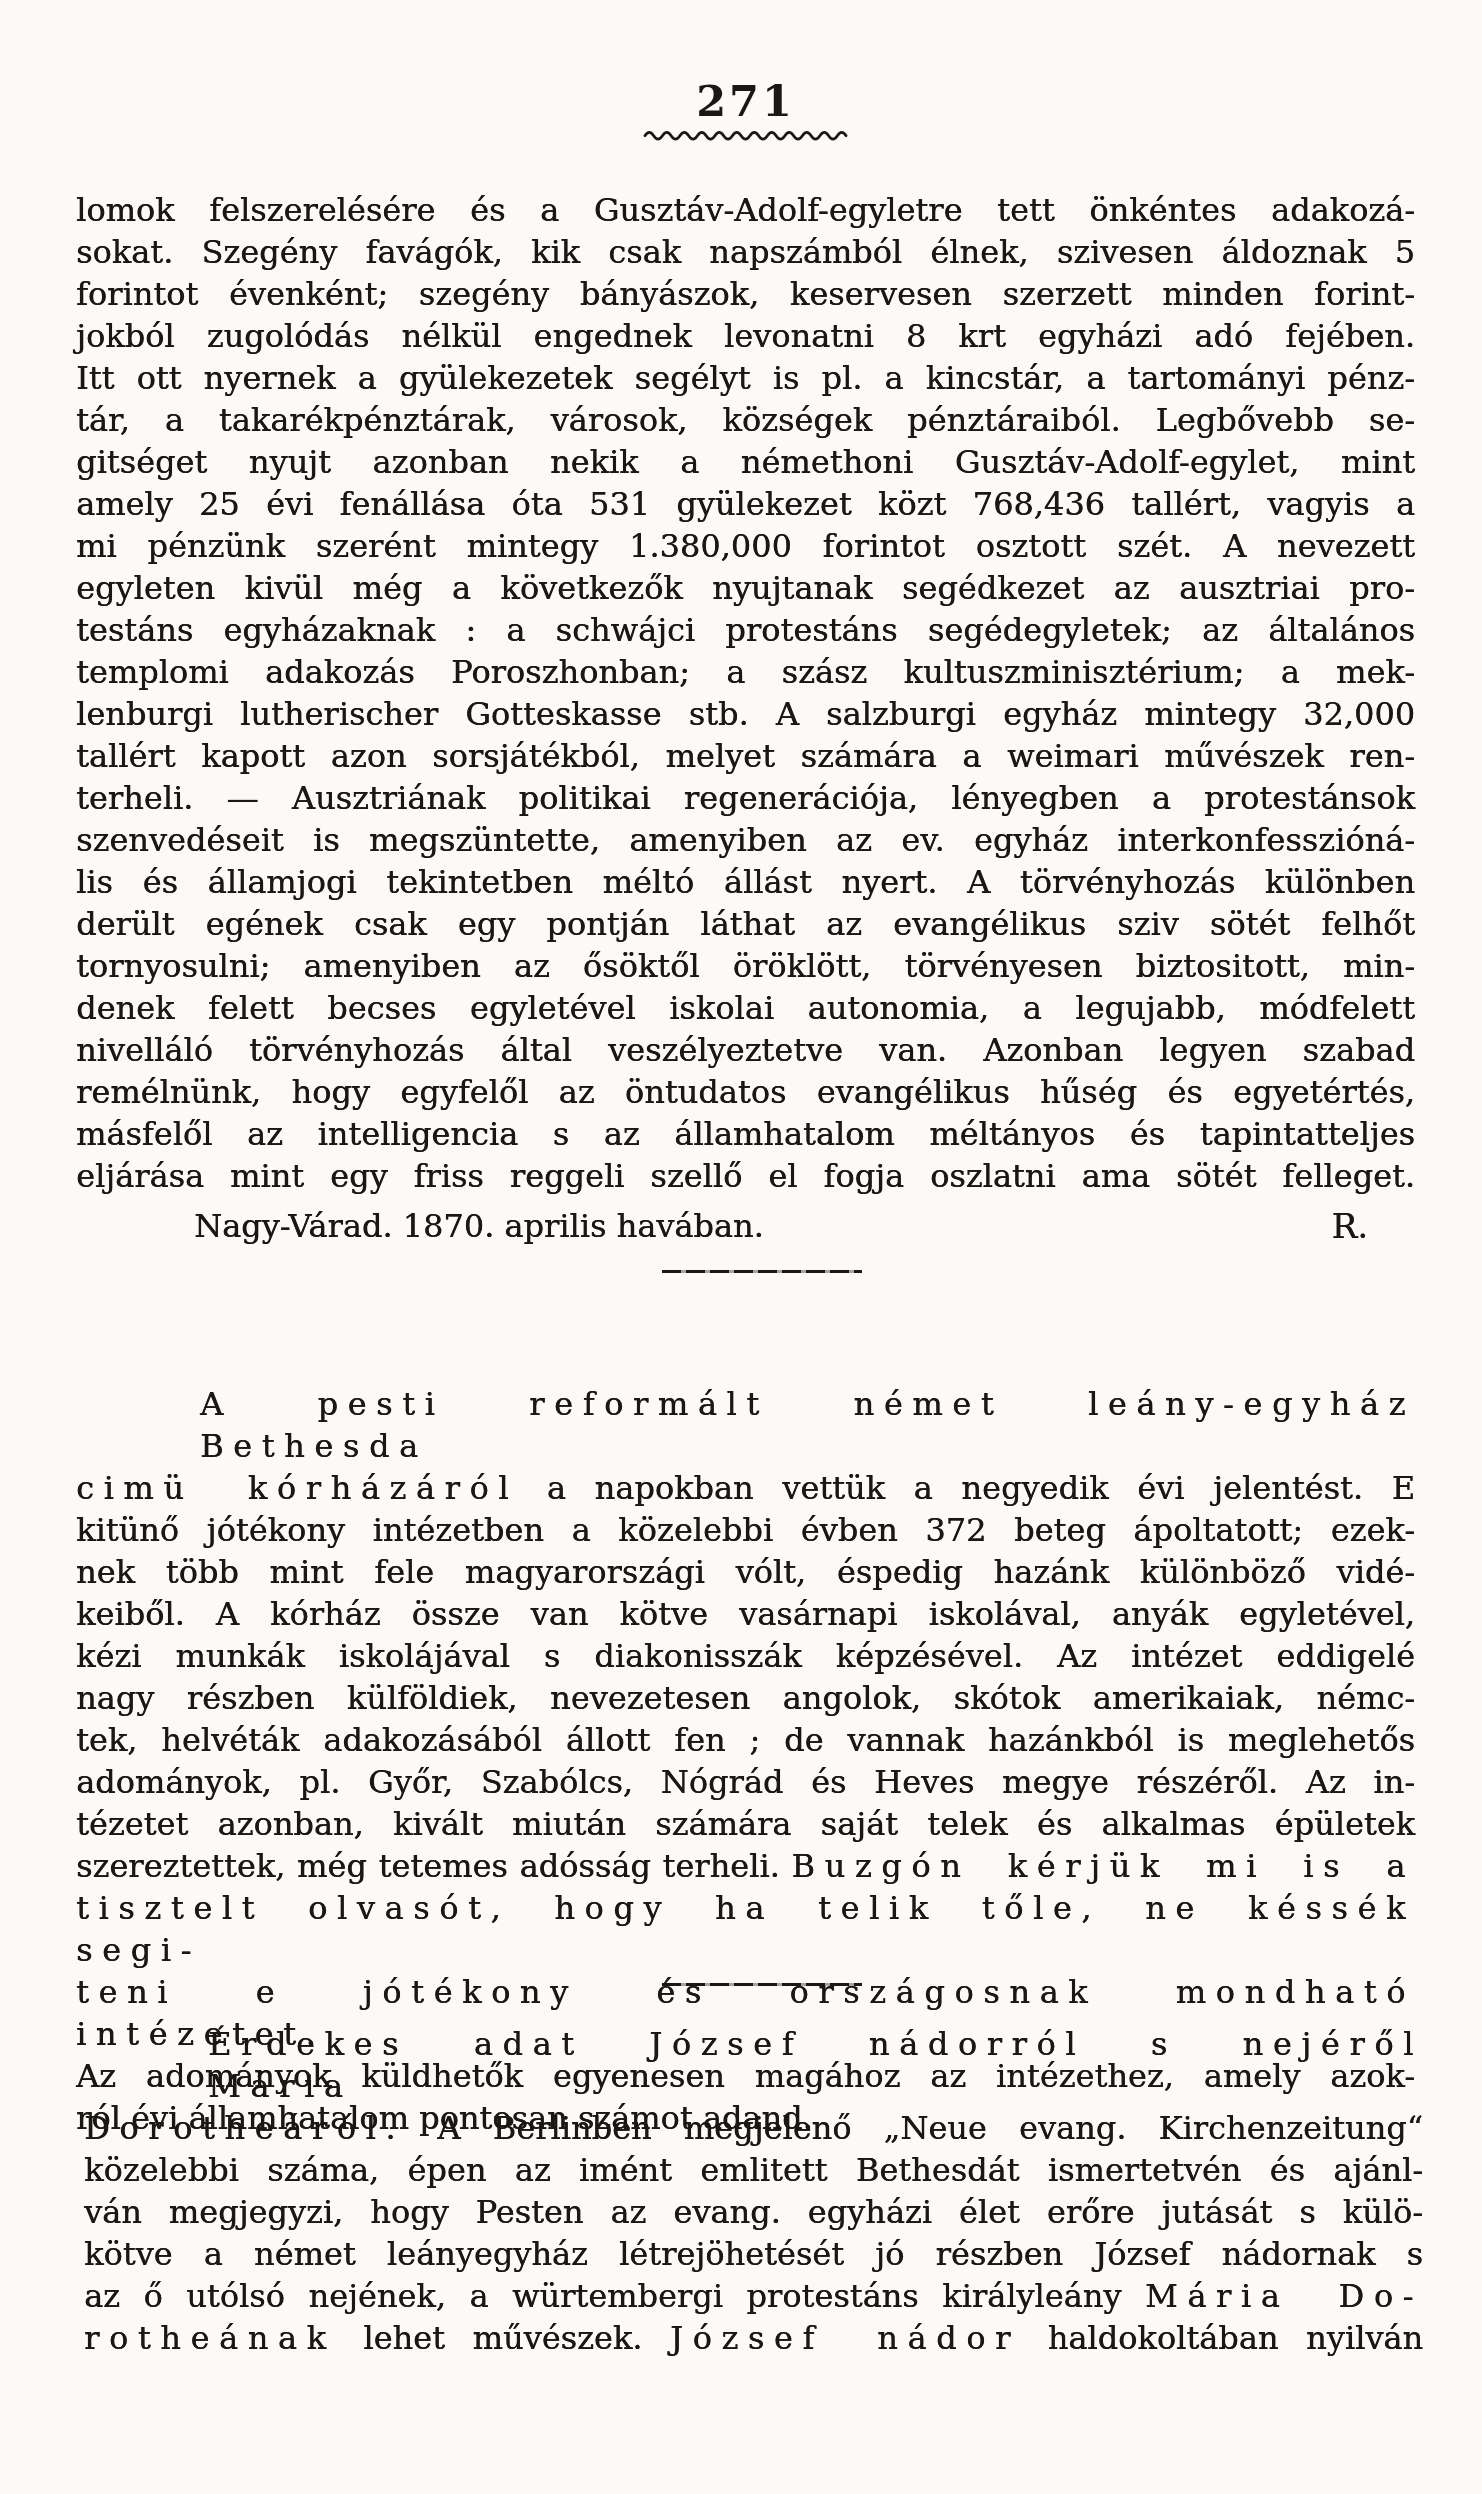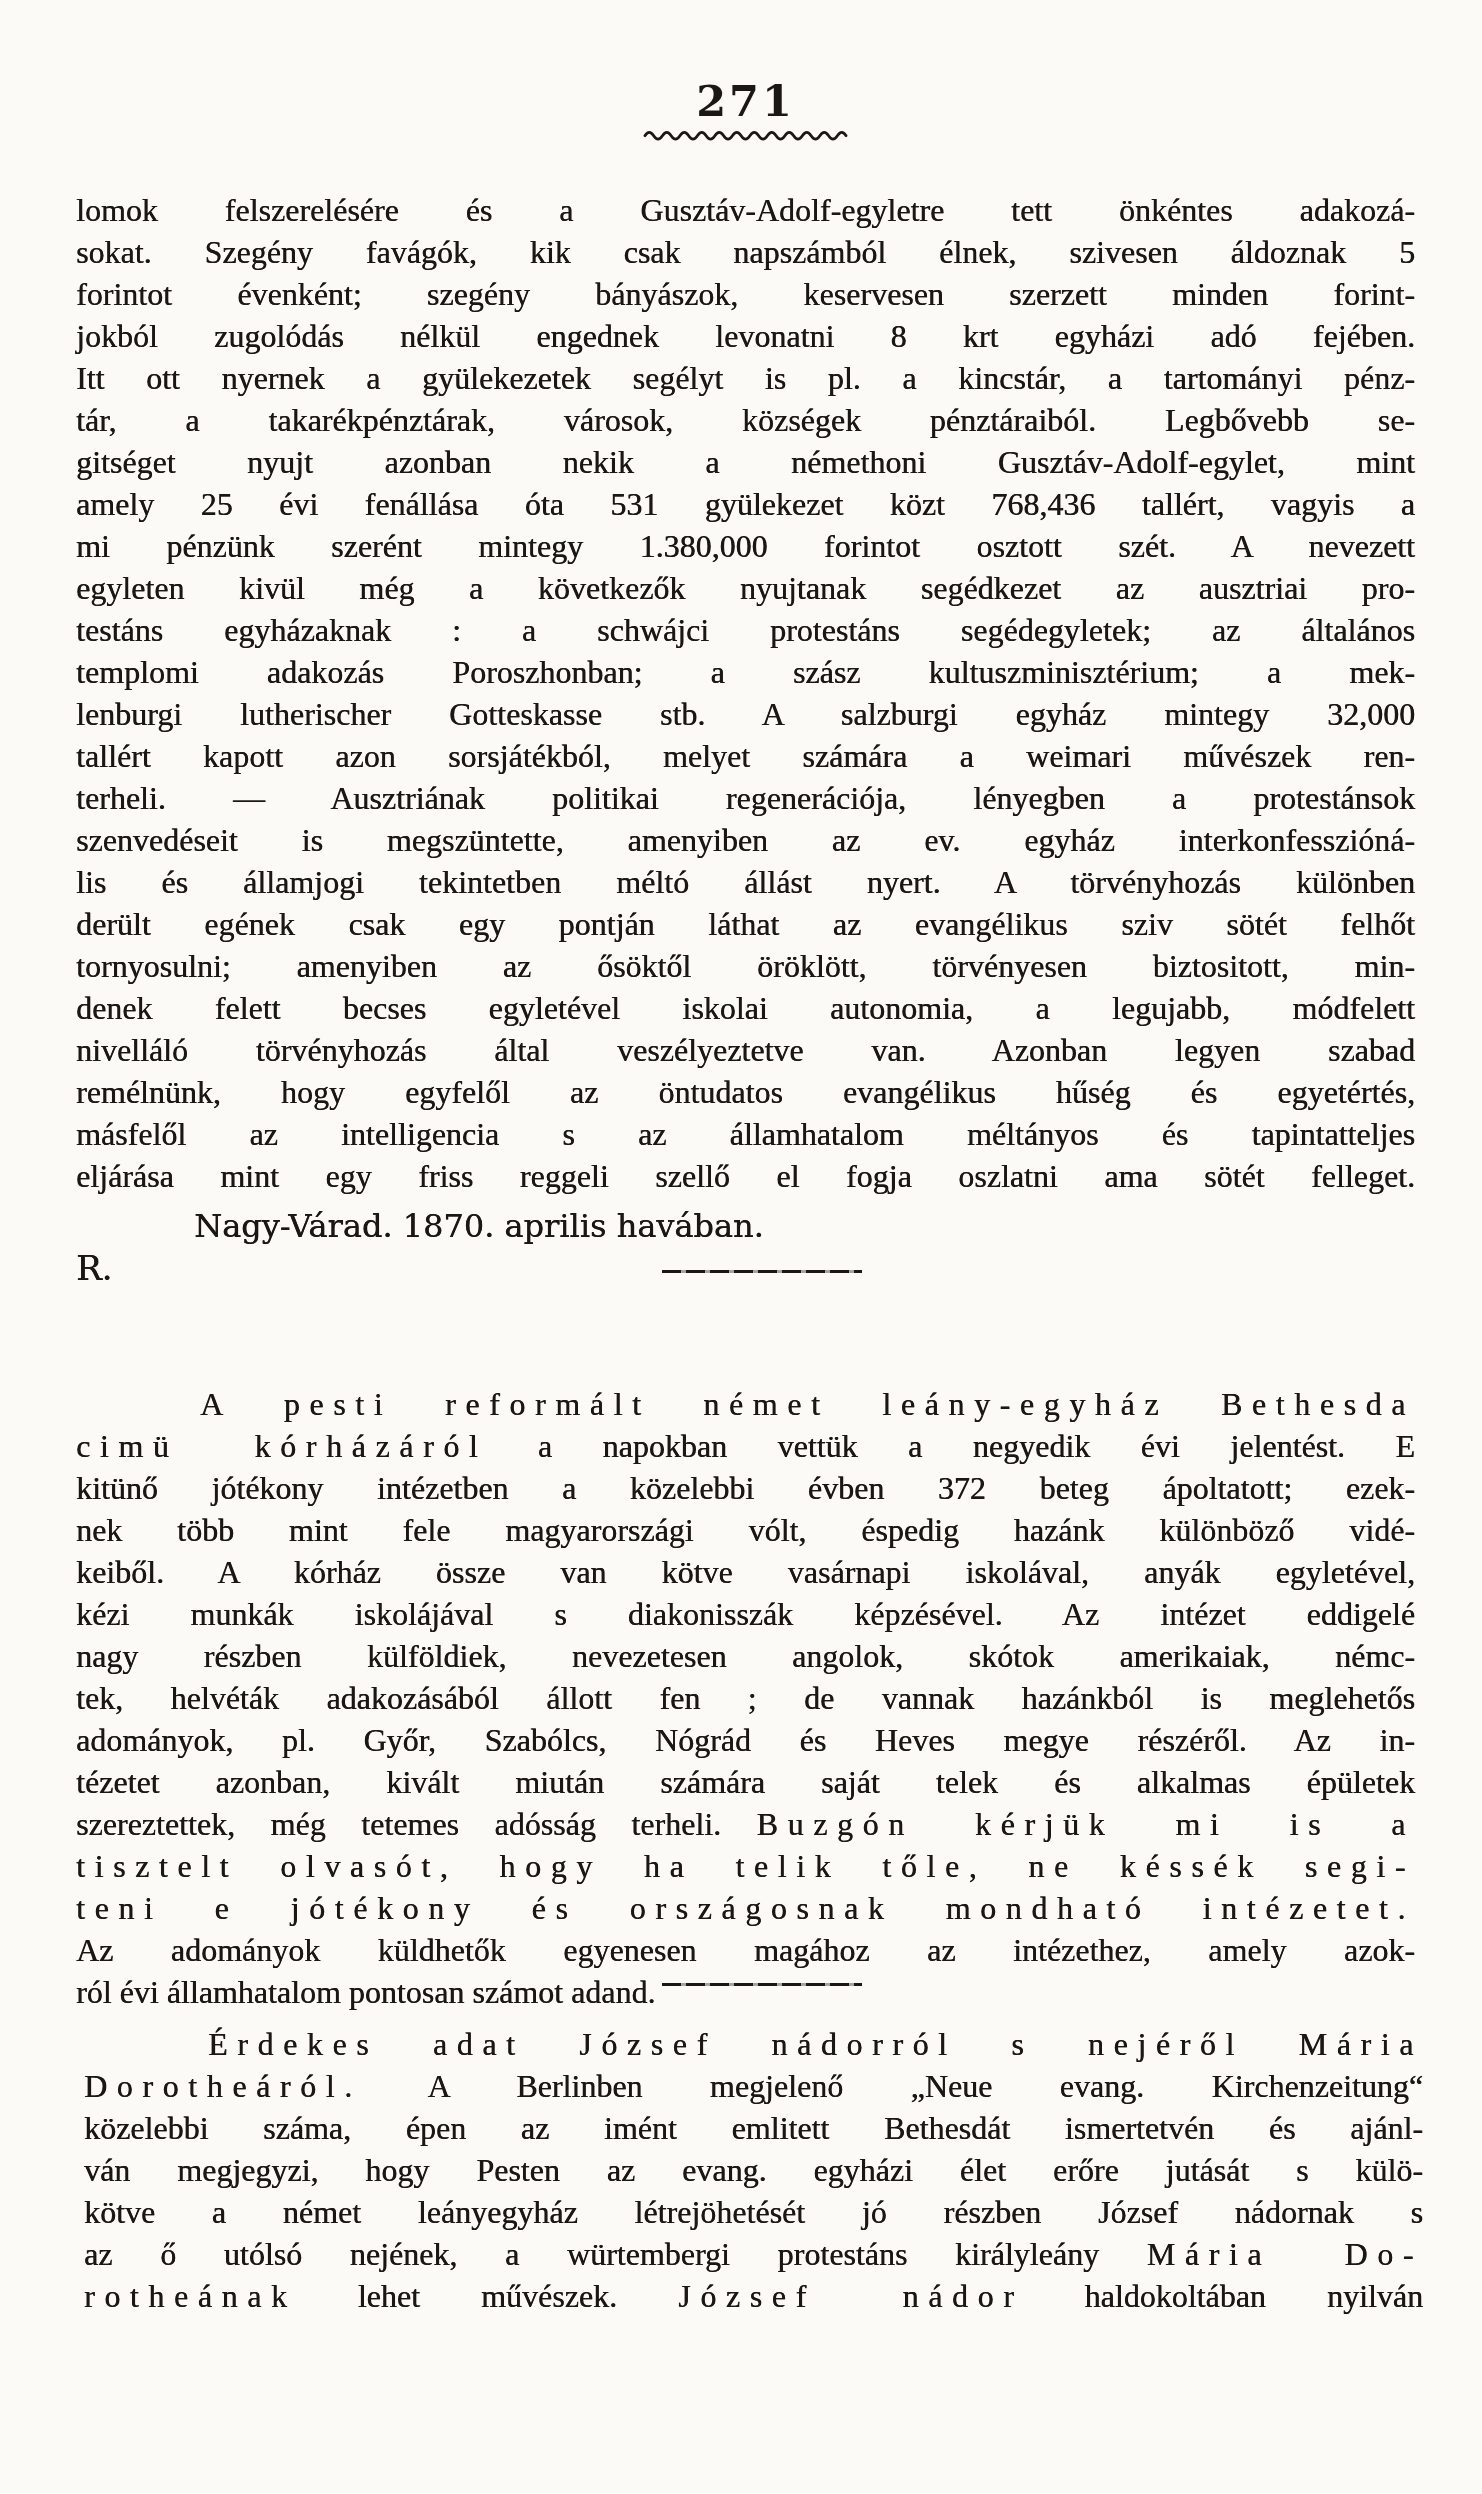--- a/index.html
+++ b/index.html
@@ -23,31 +23,29 @@
     font-size:32px;line-height:42px;
     text-shadow:0.4px 0 0 currentColor;
   }
   .para1{top:189px;}
   .para2{top:1352px;margin-top:31px;}
   .para3{top:2023px;margin-left:8px;}
   .line{
     text-align:justify;
     text-align-last:justify;
     white-space:normal;
-    font-family:Liberation Serif, serif;
   }
   .line.left{text-align-last:left;}
   .line.indent{padding-left:124px;}
   .spaced{letter-spacing:0.30em;word-spacing:0.50em;}
   .signature{
     position:absolute;top:1205px;left:76px;width:1339px;
     font-size:32px;line-height:42px;
     display:flex;justify-content:space-between;
     text-shadow:0.4px 0 0 currentColor;
-    flex-direction:column;
   }
   .signature .place{padding-left:118px;}
   .signature .initial{padding-right:47px;font-size:34px;}
   .rule{
     position:absolute;height:2.9px;width:200px;left:662px;
     background:repeating-linear-gradient(90deg,#1b1713 0 19.4px,rgba(27,23,19,.38) 19.4px 24px);
   }
   .rule1{top:1270px;}
   .rule2{top:1983px;}
 </style>

